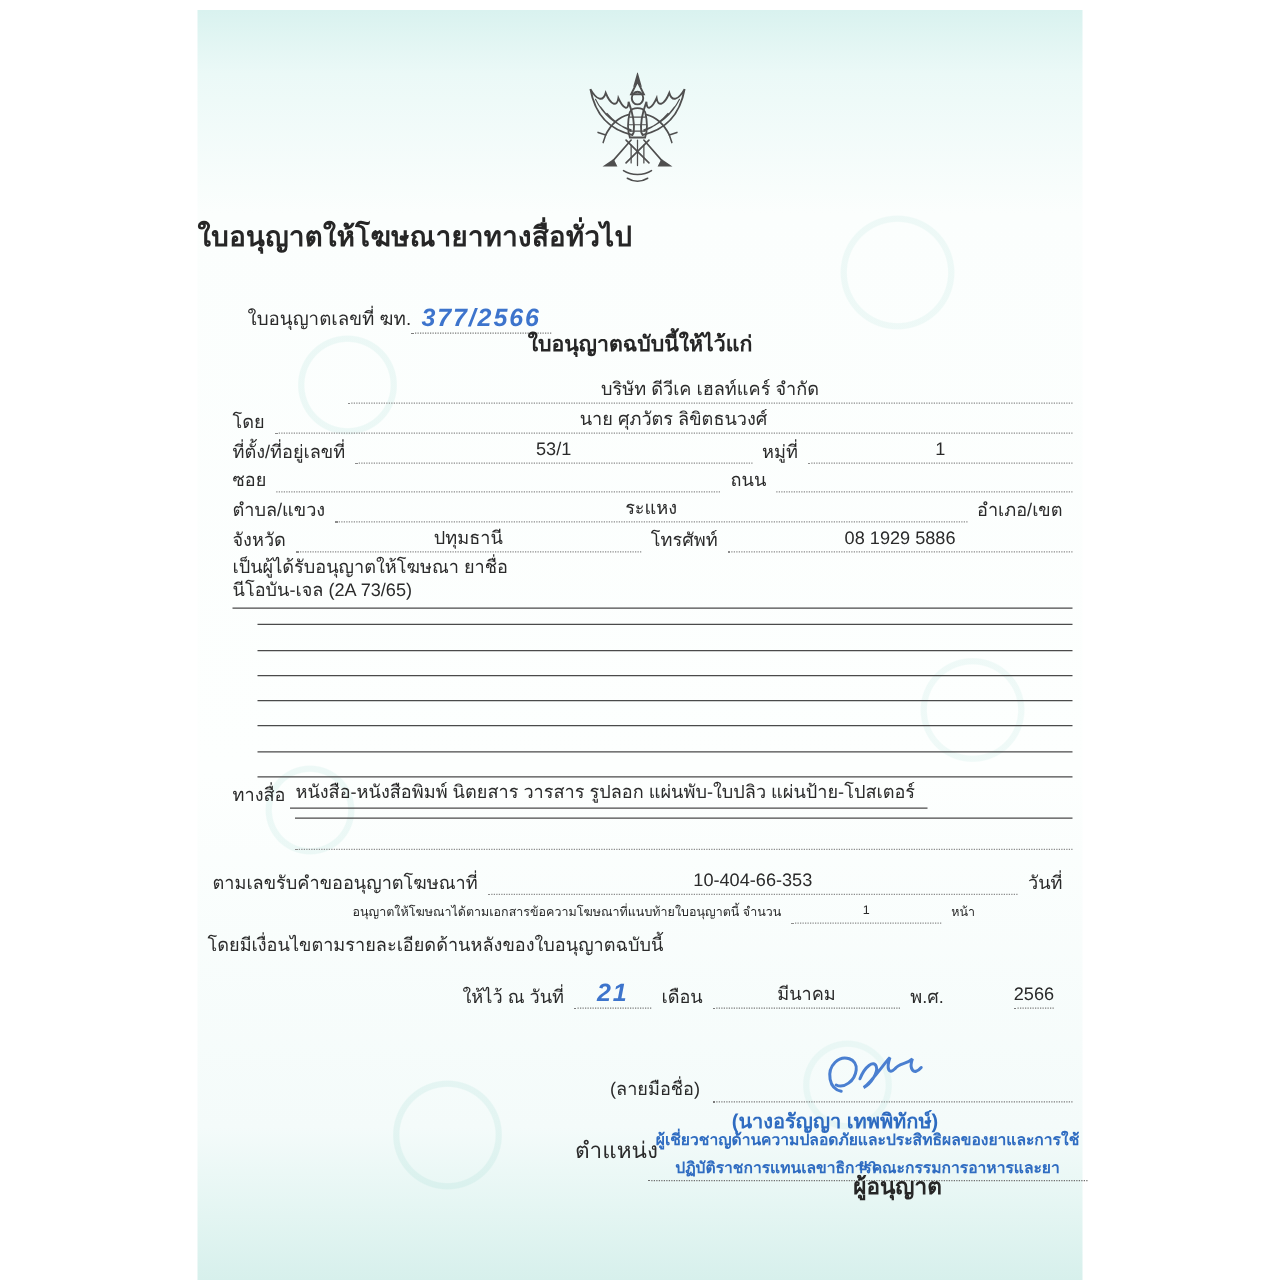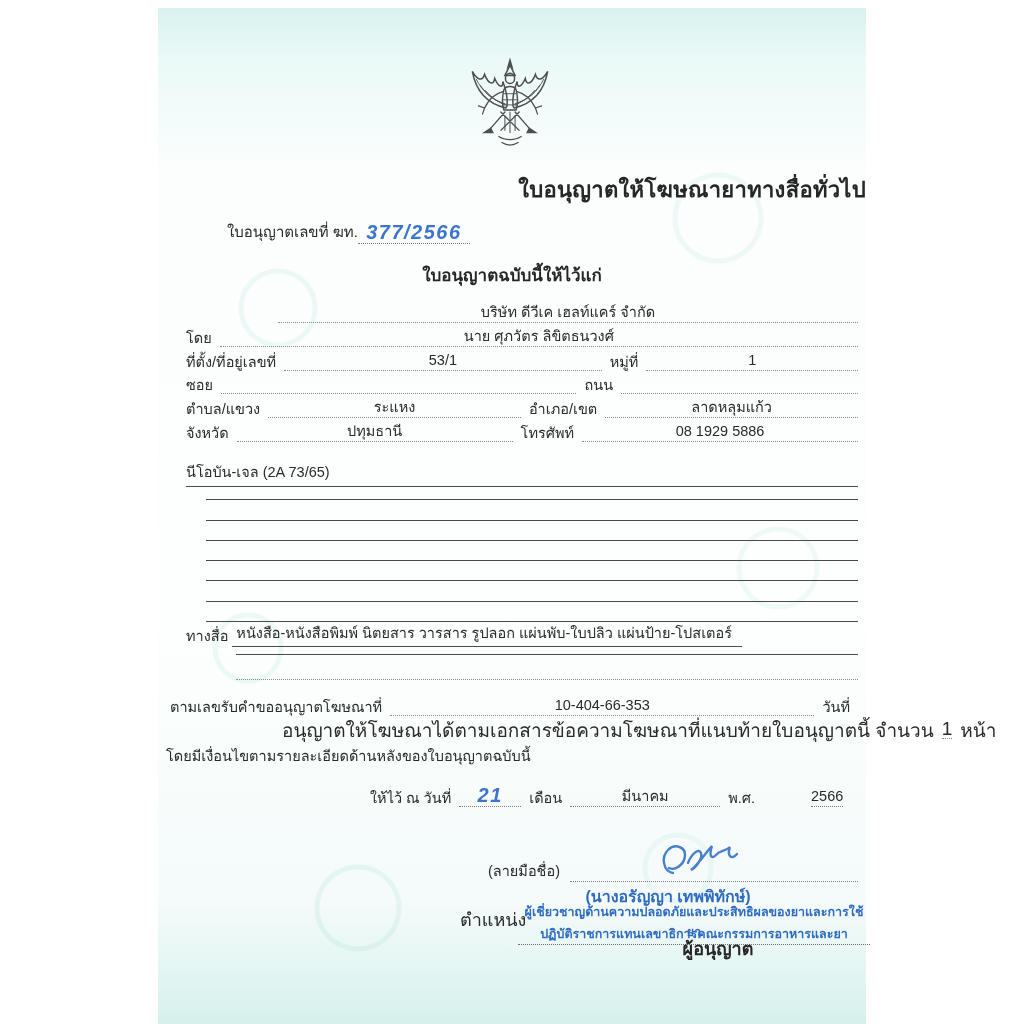--- a/index.html
+++ b/index.html
@@ -13,24 +13,24 @@
       radial-gradient(circle at 560px 210px, transparent 40px, rgba(140,210,200,0.12) 41px, rgba(140,210,200,0.12) 45px, transparent 46px),
       radial-gradient(circle at 90px 640px, transparent 30px, rgba(140,210,200,0.14) 31px, rgba(140,210,200,0.14) 35px, transparent 36px),
       radial-gradient(circle at 620px 560px, transparent 36px, rgba(140,210,200,0.12) 37px, rgba(140,210,200,0.12) 41px, transparent 42px),
       radial-gradient(circle at 200px 900px, transparent 38px, rgba(140,210,200,0.16) 39px, rgba(140,210,200,0.16) 43px, transparent 44px),
       radial-gradient(circle at 520px 860px, transparent 30px, rgba(140,210,200,0.12) 31px, rgba(140,210,200,0.12) 35px, transparent 36px),
       linear-gradient(180deg, #d9f2ef 0%, #ebf9f7 5%, #fbfefd 16%, #fdfffe 60%, #f4fbfa 88%, #e3f5f2 95%, #d7f0ec 100%);
   }
 
   .emblem { position:absolute; left:296px; top:50px; width:112px; height:104px; }
 
-  .doc-title { position:absolute; top:164px; left:0; width:100%; text-align:right;
+  .doc-title { position:absolute; top:164px; left:0; width:100%; text-align:left;
     font-size:22px; font-weight:700; letter-spacing:0.3px; color:#262626; }
 
-  .license-line { position:absolute; top:212px; left:40px; font-size:15px; display:flex; align-items:flex-end;margin-left:29px; }
+  .license-line { position:absolute; top:235px; left:40px; font-size:15px; display:flex; align-items:flex-end; }
   .hand { color:#3d74cc; font-size:20px; font-weight:600; font-style:italic;
     letter-spacing:1.5px; line-height:16px; transform:rotate(-2deg); }
   .hand-slot { border-bottom:1.5px dotted #7a7a7a; min-width:112px; text-align:center; padding:0 6px 1px 6px; }
 
   .given-heading { position:absolute; top:253px; left:0; width:100%; text-align:center;
     font-size:17px; font-weight:700; color:#262626; }
 
   .form { position:absolute; top:296px; left:28px; right:8px; font-size:14.5px; }
   .row { display:flex; align-items:flex-end; margin-bottom:5px; line-height:17px;justify-content:flex-end; }
   .lbl { white-space:nowrap; padding-right:8px; }
@@ -46,21 +46,21 @@
   .blank-lines { position:absolute; top:472px; left:48px; right:8px; }
   .blank-lines > div { height:20.3px; border-bottom:1.2px solid #4a4a4a; }
 
   .media-line { position:absolute; top:613px; left:28px; right:8px; font-size:14.5px; display:flex; align-items:flex-end; }
   .media-text { border-bottom:1.6px solid #4a4a4a; padding:0 10px 2px 4px; margin-left:4px; }
 
   .sep-solid  { position:absolute; top:646px; left:78px; right:8px; border-bottom:1.3px solid #4a4a4a; }
   .sep-dotted { position:absolute; top:671px; left:78px; right:8px; border-bottom:1.5px dotted #8b8b8b; }
 
   .app-row { position:absolute; top:689px; left:12px; right:8px; font-size:14.5px; display:flex; align-items:flex-end; line-height:17px; }
-  .approval-row { position:absolute; top:712px; left:28px; right:8px; font-size:19px; display:flex; align-items:flex-end; line-height:17px; }
+  .approval-row { position:absolute; top:712px; left:28px; right:8px; font-size:10px; display:flex; align-items:flex-end; line-height:17px; }
   .approval-row .indent { padding-left:96px; }
   .conditions-line { position:absolute; top:736px; left:8px; font-size:14.5px; }
 
   .issuance-row { position:absolute; top:779px; left:212px; right:60px; font-size:14.5px; display:flex; align-items:flex-end; line-height:17px; }
   .f-sm { flex:0 0 62px; border-bottom:1.5px dotted #7a7a7a; text-align:center; }
   .f-md { flex:0 0 150px; border-bottom:1.5px dotted #7a7a7a; text-align:center; padding-bottom:1px; }
   .f-lg { flex:1; border-bottom:1.5px dotted #7a7a7a; text-align:center; padding-bottom:1px;margin-left:48px; }
 
   .sig-row { position:absolute; top:840px; left:330px; right:8px; font-size:14.5px; display:flex; align-items:flex-end; }
   .sig-field { flex:1; border-bottom:1.5px dotted #7a7a7a; position:relative; height:34px; margin-left:10px; }
@@ -128,30 +128,30 @@
     <div class="row">
       <span class="lbl">ซอย</span>
       <span class="fld wide"></span>
       <span class="lbl2">ถนน</span>
       <span class="fld"></span>
     </div>
     <div class="row">
       <span class="lbl">ตำบล/แขวง</span>
       <span class="fld">ระแหง</span>
       <span class="lbl2">อำเภอ/เขต</span>
-      <span class="fld">ลาดหลุมแก้ว</span>
     </div>
     <div class="row">
       <span class="lbl">จังหวัด</span>
       <span class="fld">ปทุมธานี</span>
       <span class="lbl2">โทรศัพท์</span>
       <span class="fld">08 1929 5886</span>
     </div>
   </div>
 
+  <div class="licensee-line">เป็นผู้ได้รับอนุญาตให้โฆษณา ยาชื่อ</div>
   <div class="drug-line">นีโอบัน-เจล (2A 73/65)</div>
 
   <div class="blank-lines">
     <div></div>
     <div></div>
     <div></div>
     <div></div>
     <div></div>
     <div></div>
     <div></div>

